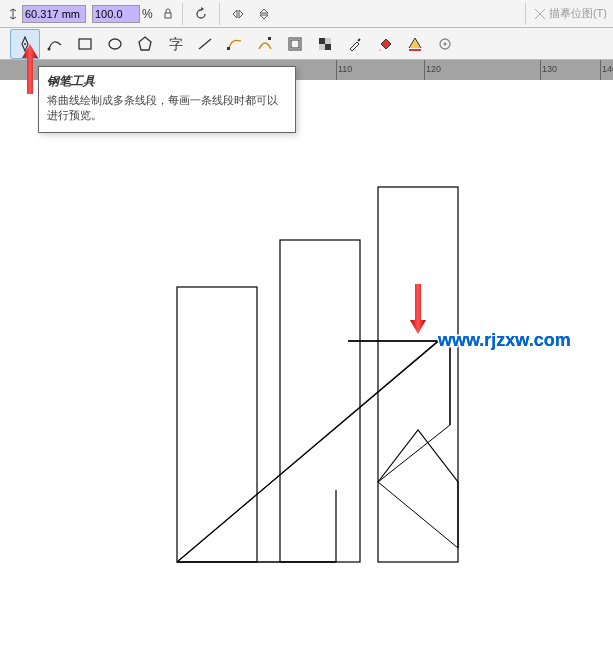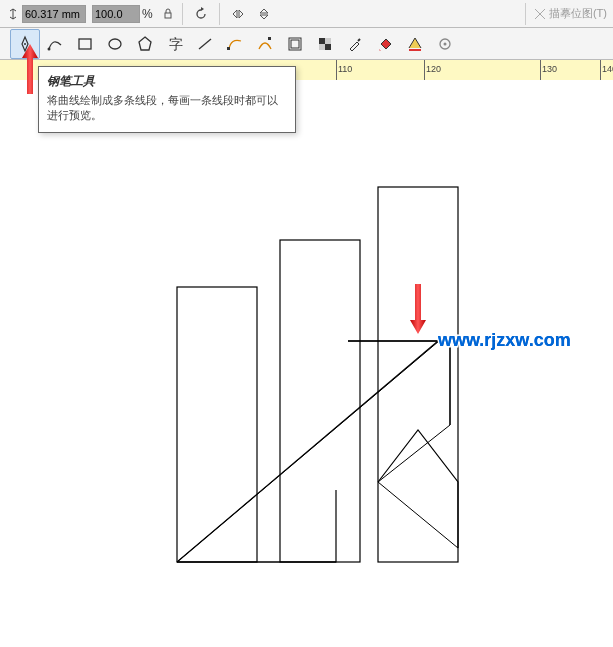--- a/index.html
+++ b/index.html
@@ -31,21 +31,21 @@
   width: 12px;
   height: 12px;
   margin: 0 3px;
 }
 .topbar input {
   width: 58px;
   height: 16px;
   font-size: 11px;
   border: 1px solid #999;
   padding: 0 2px;
-  background: #a3a3a3;
+  background: #c4b5fd;
 }
 .topbar .sep {
   width: 1px;
   height: 22px;
   background: #ccc;
   margin: 0 5px;
 }
 .icon-btn {
   width: 22px;
   height: 22px;
@@ -71,21 +71,21 @@
   justify-content: center;
   border: 1px solid transparent;
   border-radius: 2px;
 }
 .tool-slot.active {
   background: #d8e8f8;
   border-color: #89aed8;
 }
 .ruler-h {
   height: 20px;
-  background: #fef9c3;
+  background: #a3a3a3;
   border-bottom: 1px solid #999;
   position: relative;
   margin-left: 0;
 }
 .ruler-tick {
   position: absolute;
   top: 0;
   font-size: 9px;
   color: #444;
 }

